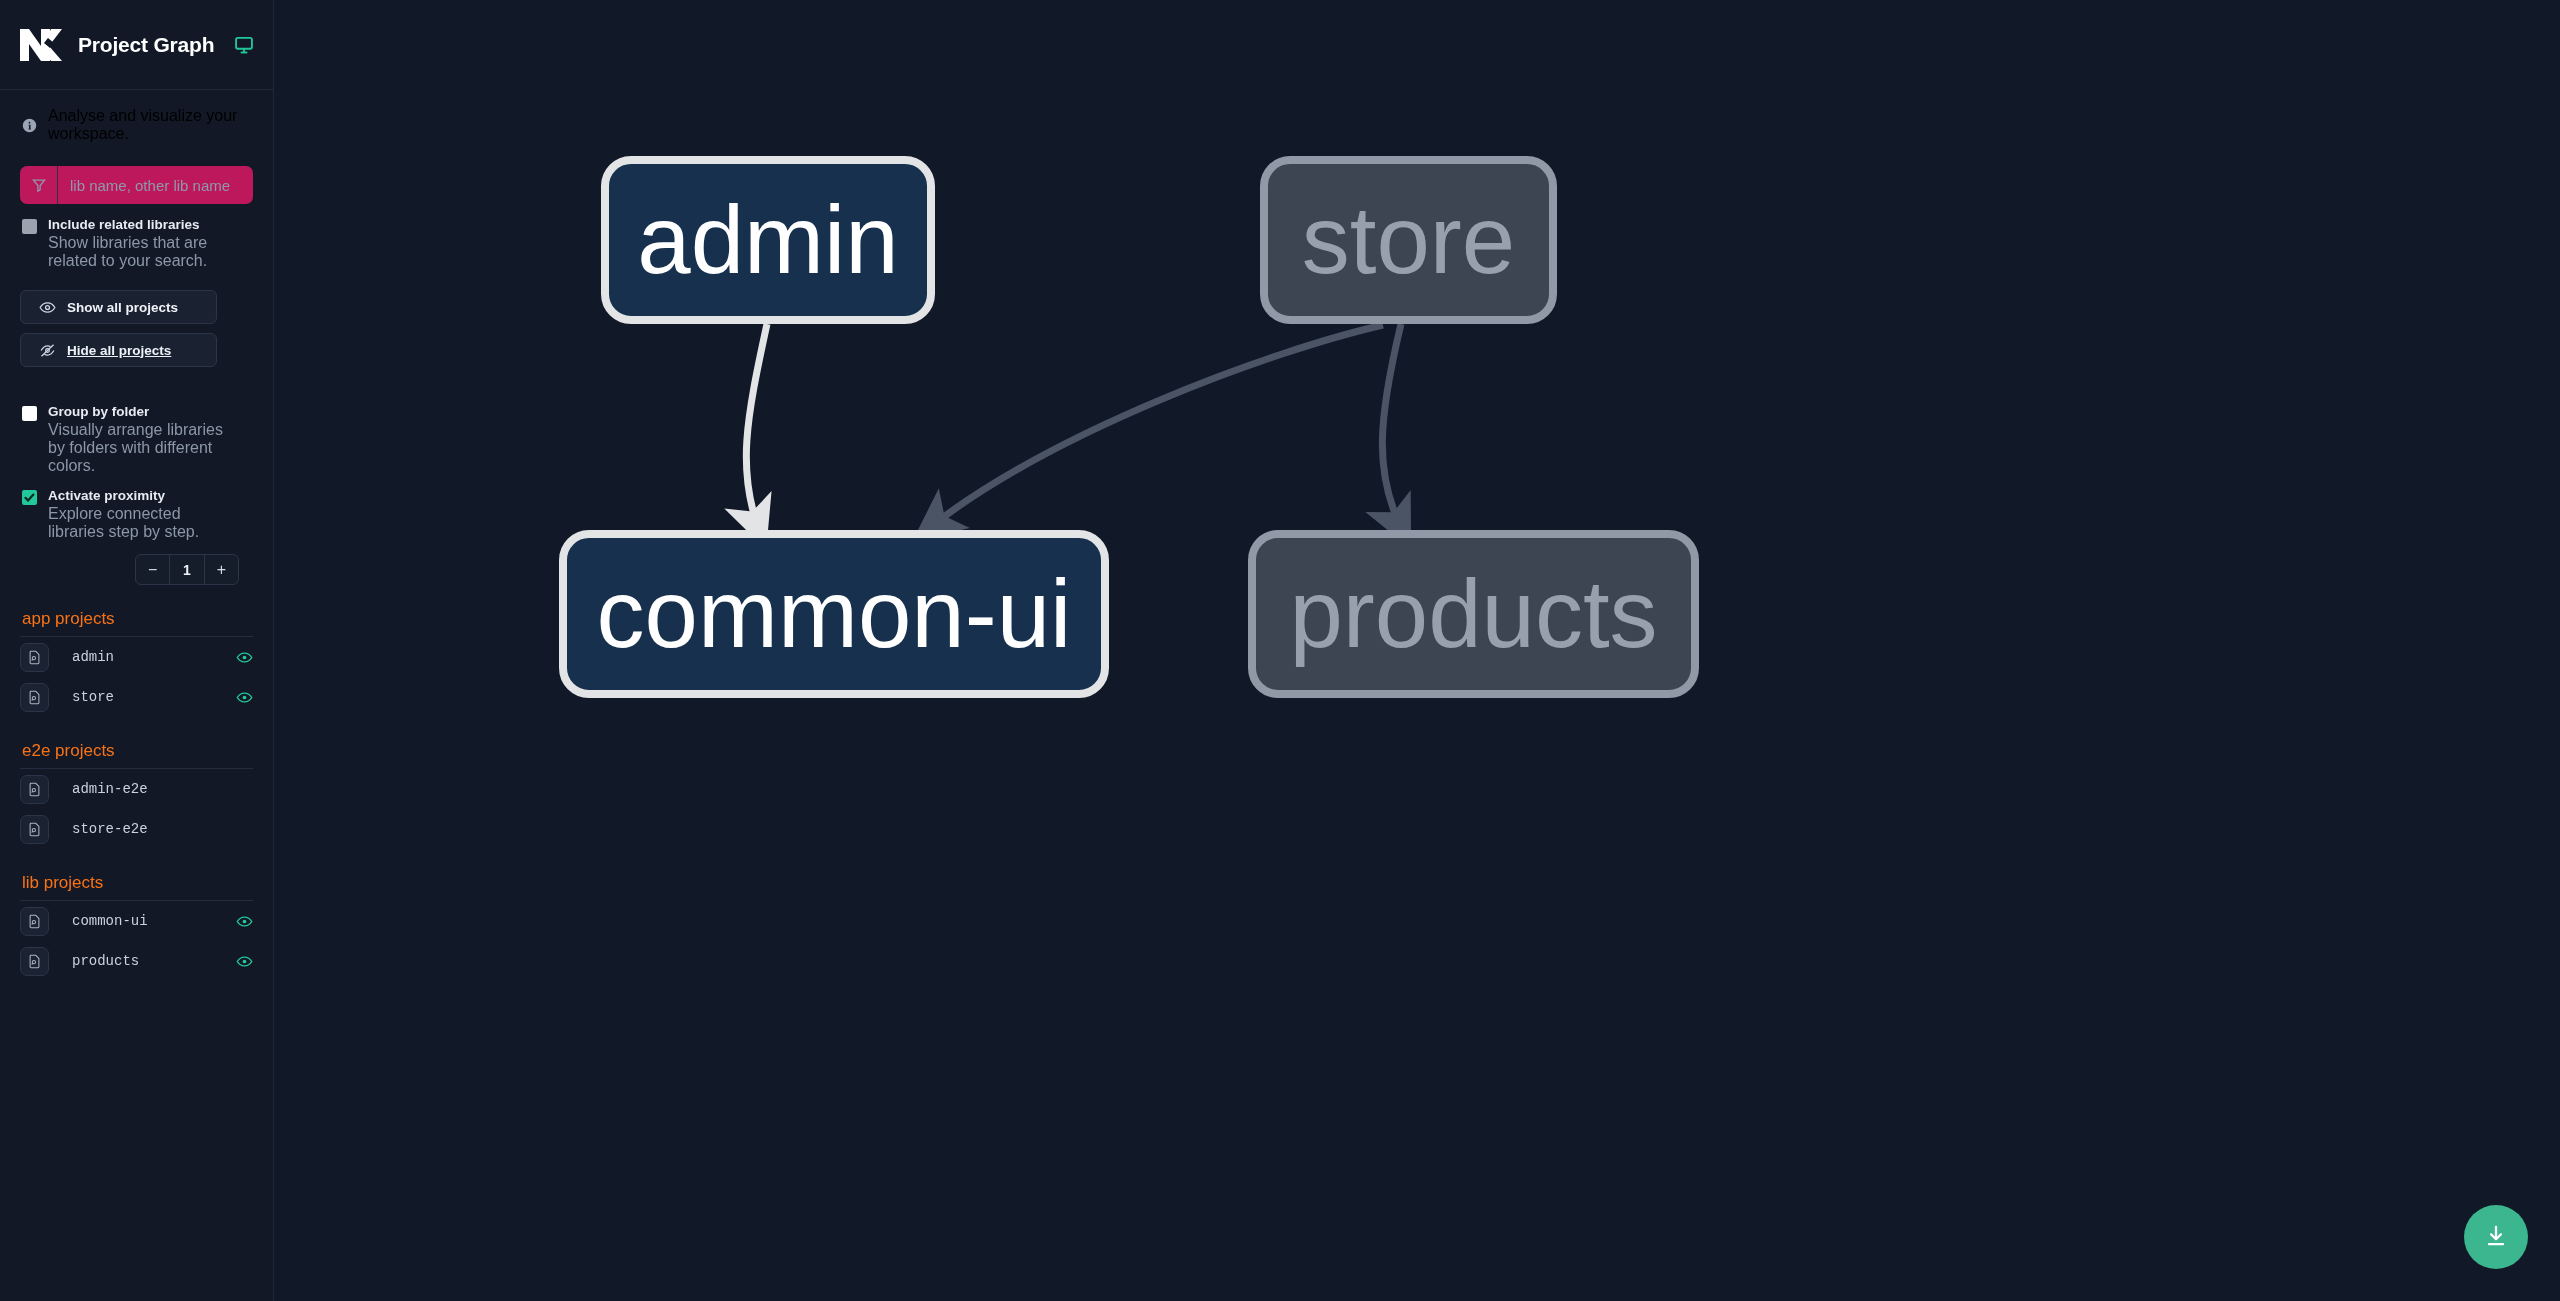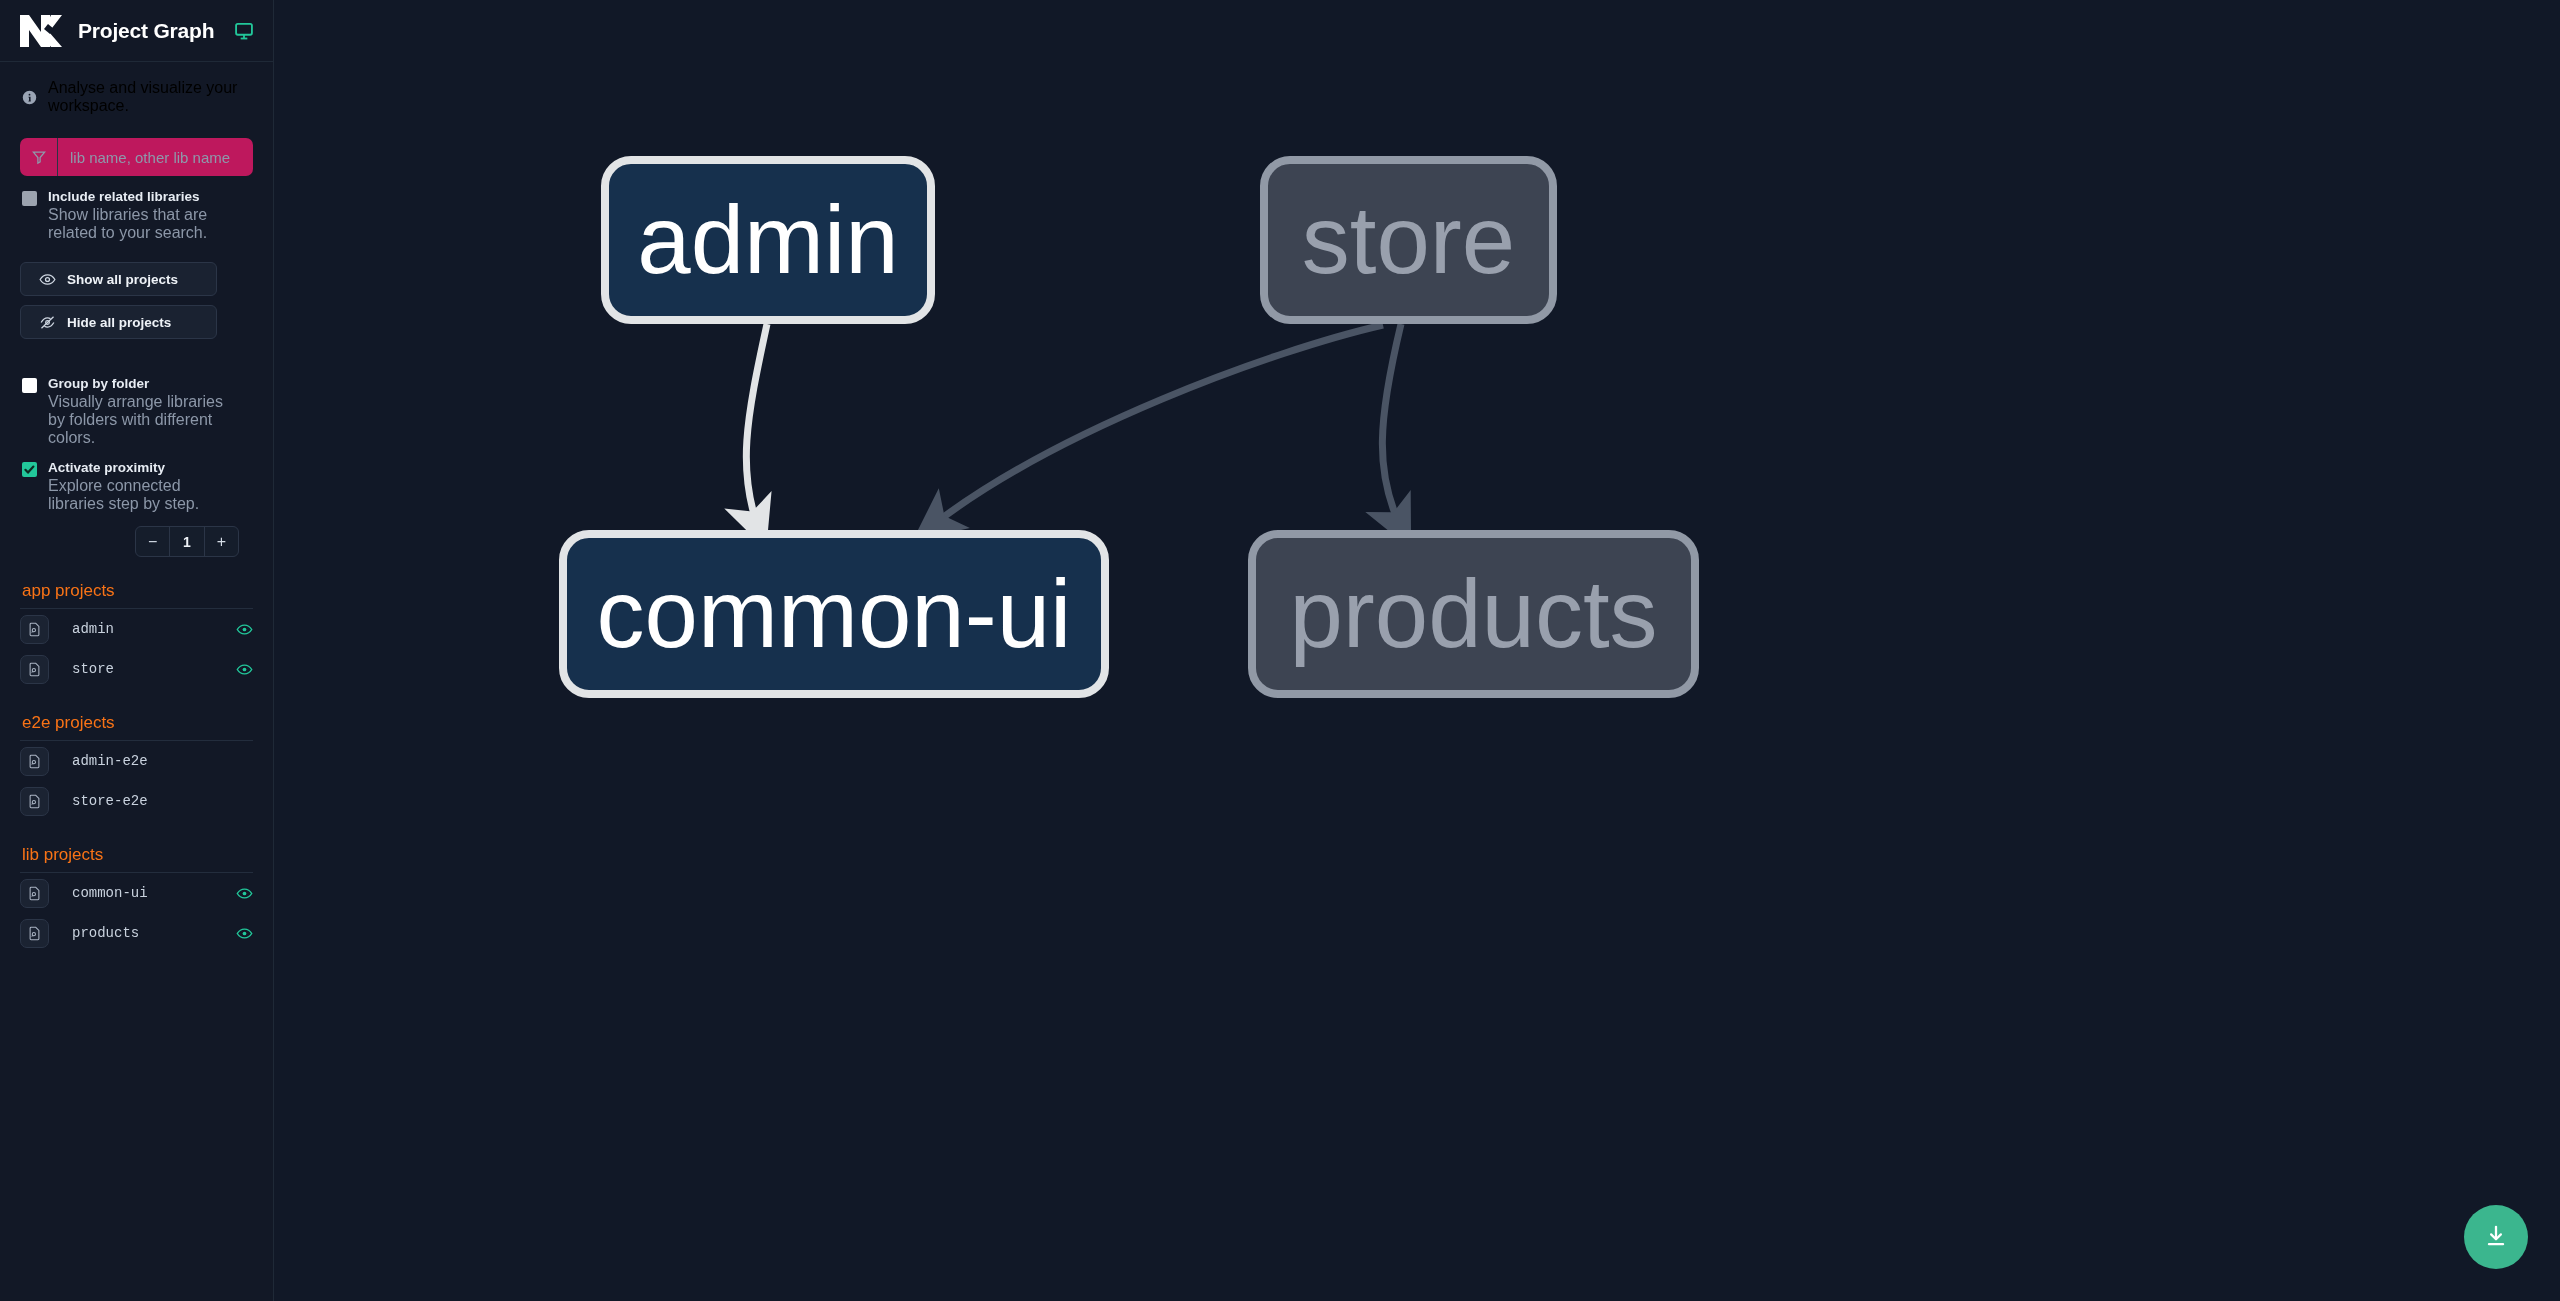--- a/index.html
+++ b/index.html
@@ -14,21 +14,21 @@
   
   .sidebar {
     width: 274px; height: 1301px;
     background: #121826;
     border-right: 1px solid #1f2937;
     position: relative;
     flex: 0 0 274px;
     overflow: hidden;
   }
   .sb-header {
-    height: 62px;
+    height: 90px;
     display: flex; align-items: center;
     padding: 0 24px 0 18px;
     border-bottom: 1px solid #1f2937;
     gap: 14px;
   }
   .nx-logo { width: 46px; height: 40px; flex: 0 0 46px; }
   .app-title {
     color: #ffffff; font-size: 21px; font-weight: 700;
     letter-spacing: -0.2px; white-space: nowrap;
   }
@@ -81,21 +81,21 @@
 
   .sb-btn {
     margin: 0 20px; height: 34px; width: 197px;
     background: #1a2231; border: 1px solid #2b3547;
     border-radius: 6px;
     display: flex; align-items: center; gap: 11px;
     padding: 0 18px;
     color: #eef2f7; font-size: 13.5px; font-weight: 700;
     cursor: pointer;
   }
-  .sb-btn + .sb-btn { margin-top: 9px; }
+  .sb-btn + .sb-btn { margin-top: 9px; text-decoration: underline; }
   .sb-btn .ic { width: 17px; height: 17px; flex: 0 0 17px; color: #cfd7e2; }
 
   .stepper {
     margin: 13px 20px 0 auto; margin-right: 34px;
     width: 104px; height: 31px;
     display: flex; border: 1px solid #2b3547; border-radius: 6px;
     overflow: hidden; background: #151d2b;
   }
   .stepper button {
     flex: 1 1 0; background: transparent; border: 0;

